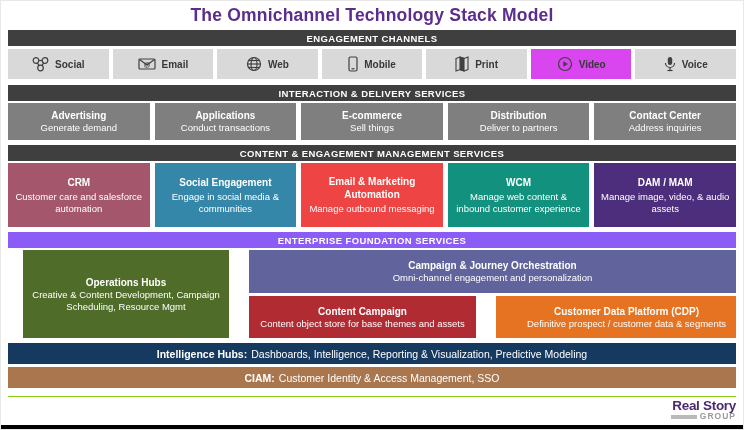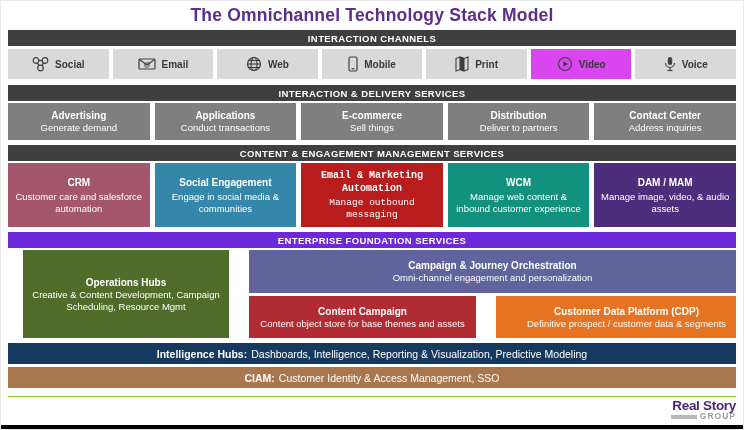--- a/index.html
+++ b/index.html
@@ -114,21 +114,21 @@
 </style>
 </head>
 <body>
 
 <div class="canvas">
 
   <h1 class="title" style="color: rgb(91, 45, 140);">The Omnichannel Technology Stack Model</h1>
 
   <div class="stack">
 
-    <div class="band" style="background-color: rgb(63, 63, 63);">INTERACTION CHANNELS</div>
+    <div class="band" style="background-color: rgb(63, 63, 63);">ENGAGEMENT CHANNELS</div>
     <div class="row channels">
       <div class="channel" style="background-color: rgb(217, 217, 217);">
         <span class="cicon">
           <svg width="17" height="16" viewBox="0 0 17 16" fill="none" stroke="#404040" stroke-width="1.2">
             <circle cx="4" cy="4.5" r="2.8"></circle>
               <circle cx="13" cy="4.5" r="2.8"></circle>
               <circle cx="8.5" cy="12" r="2.8"></circle>
             <line x1="6.8" y1="4.5" x2="10.2" y2="4.5"></line>
               <line x1="5.3" y1="6.8" x2="7.3" y2="9.8"></line>
               <line x1="11.7" y1="6.8" x2="9.7" y2="9.8"></line>
@@ -225,35 +225,35 @@
     <div class="band" style="background-color: rgb(63, 63, 63);">CONTENT &amp; ENGAGEMENT MANAGEMENT SERVICES</div>
     <div class="row cem">
       <div class="cembox" style="background-color: rgb(164, 86, 108);">
         <div class="stitle">CRM</div>
         <div class="sdesc">Customer care and salesforce automation</div>
       </div>
       <div class="cembox" style="background-color: rgb(52, 135, 169);">
         <div class="stitle">Social Engagement</div>
         <div class="sdesc">Engage in social media &amp; communities</div>
       </div>
-      <div class="cembox" style="background-color: #b91c1c; font-family: Liberation Mono, monospace;">
+      <div class="cembox" style="background-color: #ef4444;">
         <div class="stitle">Email &amp; Marketing Automation</div>
         <div class="sdesc">Manage outbound messaging</div>
       </div>
       <div class="cembox" style="background-color: rgb(18, 145, 126);">
         <div class="stitle">WCM</div>
         <div class="sdesc">Manage web content &amp; inbound customer experience</div>
       </div>
       <div class="cembox" style="background-color: rgb(76, 46, 124);">
         <div class="stitle">DAM / MAM</div>
         <div class="sdesc">Manage image, video, &amp; audio assets</div>
       </div>
     </div>
 
-    <div class="band" style="background-color: #6d28d9;">ENTERPRISE FOUNDATION SERVICES</div>
+    <div class="band" style="background-color: #8b5cf6;">ENTERPRISE FOUNDATION SERVICES</div>
     <div class="foundation">
       <div class="fbox ops" style="background-color: rgb(79, 108, 41);">
         <div class="stitle">Operations Hubs</div>
         <div class="sdesc">Creative &amp; Content Development, Campaign Scheduling, Resource Mgmt</div>
       </div>
       <div class="found-right">
         <div class="fbox campaign" style="background-color: rgb(97, 99, 156);">
           <div class="stitle">Campaign &amp; Journey Orchestration</div>
           <div class="sdesc">Omni-channel engagement and personalization</div>
         </div>

